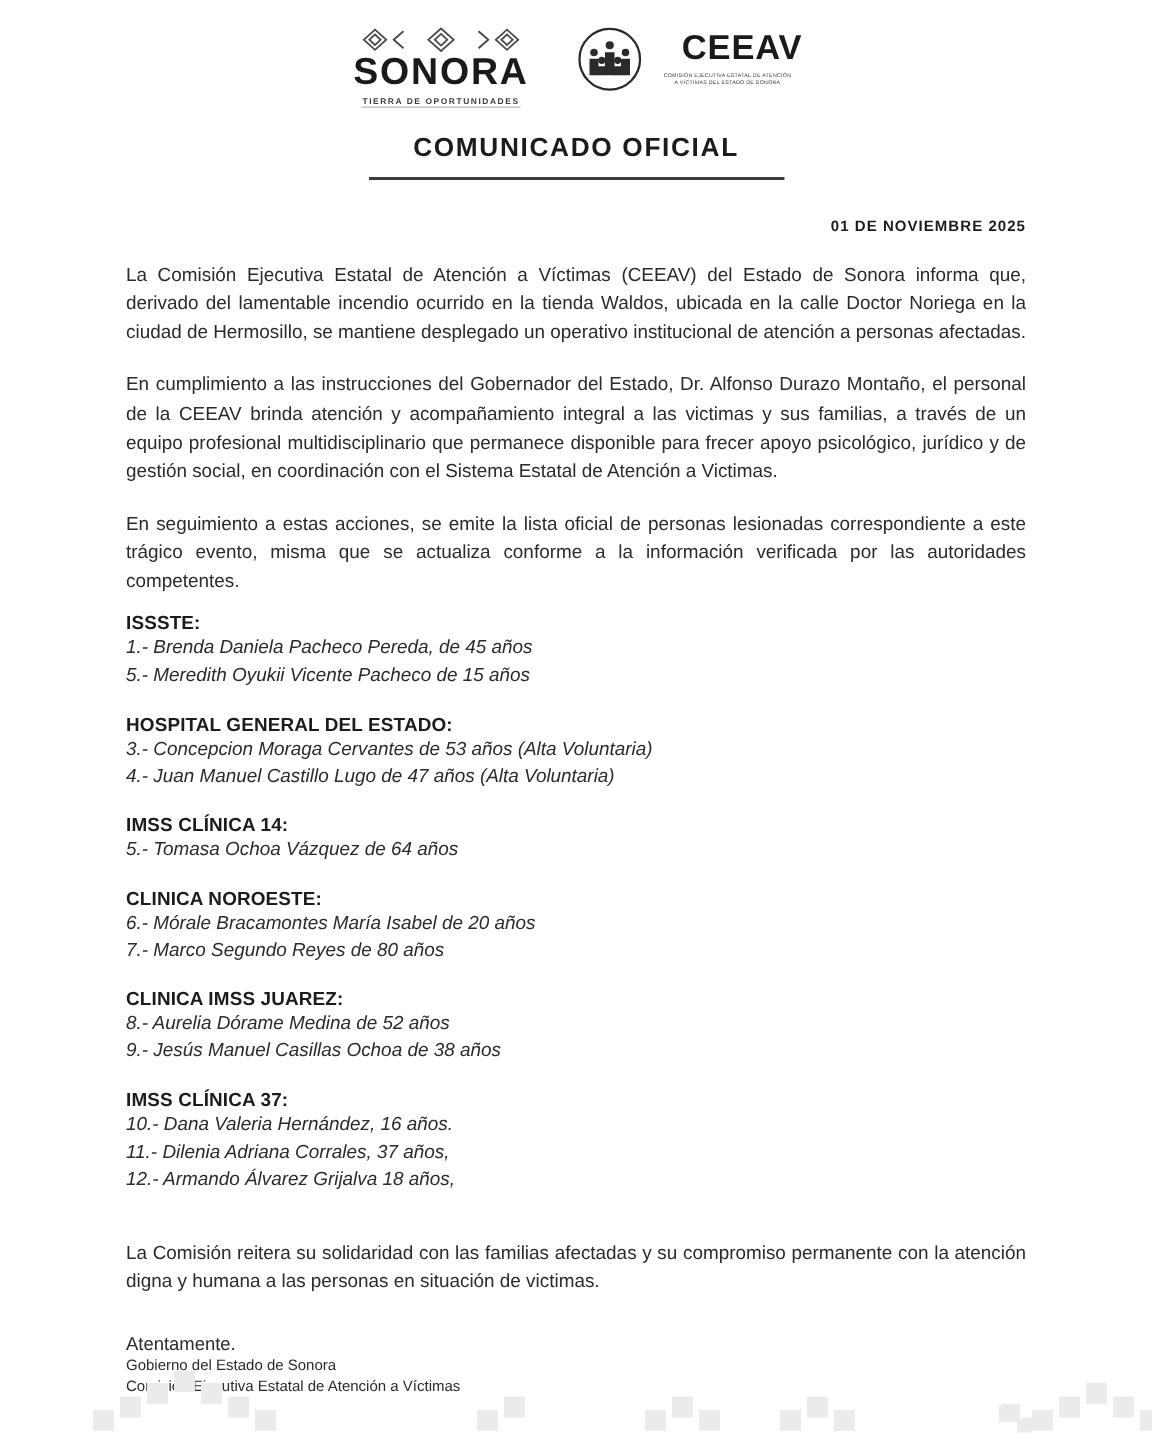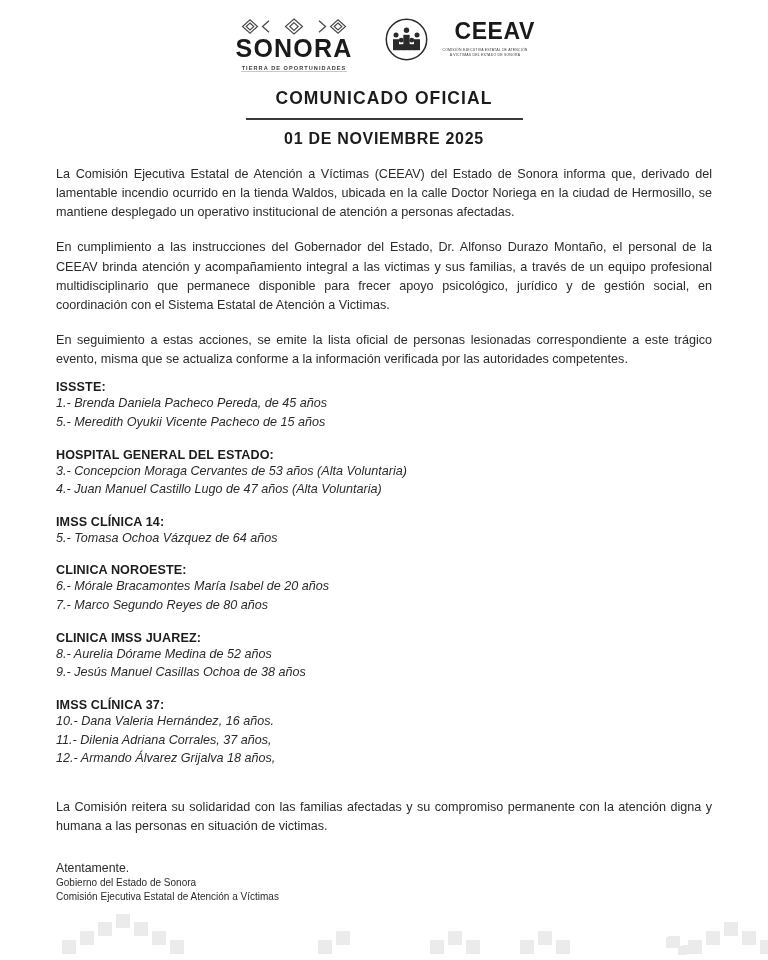--- a/index.html
+++ b/index.html
@@ -15,21 +15,21 @@
     overflow: hidden;
     font-family: "Liberation Sans", sans-serif;
     color: #231f20;
     -webkit-font-smoothing: antialiased;
   }
   .page {
     position: relative;
     width: 768px;
     height: 960px;
     box-sizing: border-box;
-    padding: 0 56px;
+    padding: 0 84px;
   }
 
   
   .header {
     display: flex;
     justify-content: center;
     align-items: flex-start;
     gap: 30px;
     padding-top: 18px;
     height: 56px;
@@ -87,26 +87,26 @@
     color: #1c1c1c;
     margin-top: 14px;
   }
   .title-rule {
     width: 277px;
     height: 2px;
     background: #3a3a3a;
     margin: 9px auto 0 auto;
   }
   .doc-date {
-    text-align: center;
-    font-weight: 700;
-    font-size: 16px;
+    text-align: right;
+    font-weight: 700;
+    font-size: 10px;
     letter-spacing: 0.7px;
     color: #1c1c1c;
-    margin-top: 10px;
+    margin-top: 26px;
   }
 
   
   .body-wrap { margin-top: 17px; }
   p.para {
     margin: 0 0 16px 0;
     font-size: 12.6px;
     line-height: 1.52;
     text-align: justify;
     text-justify: inter-word;

